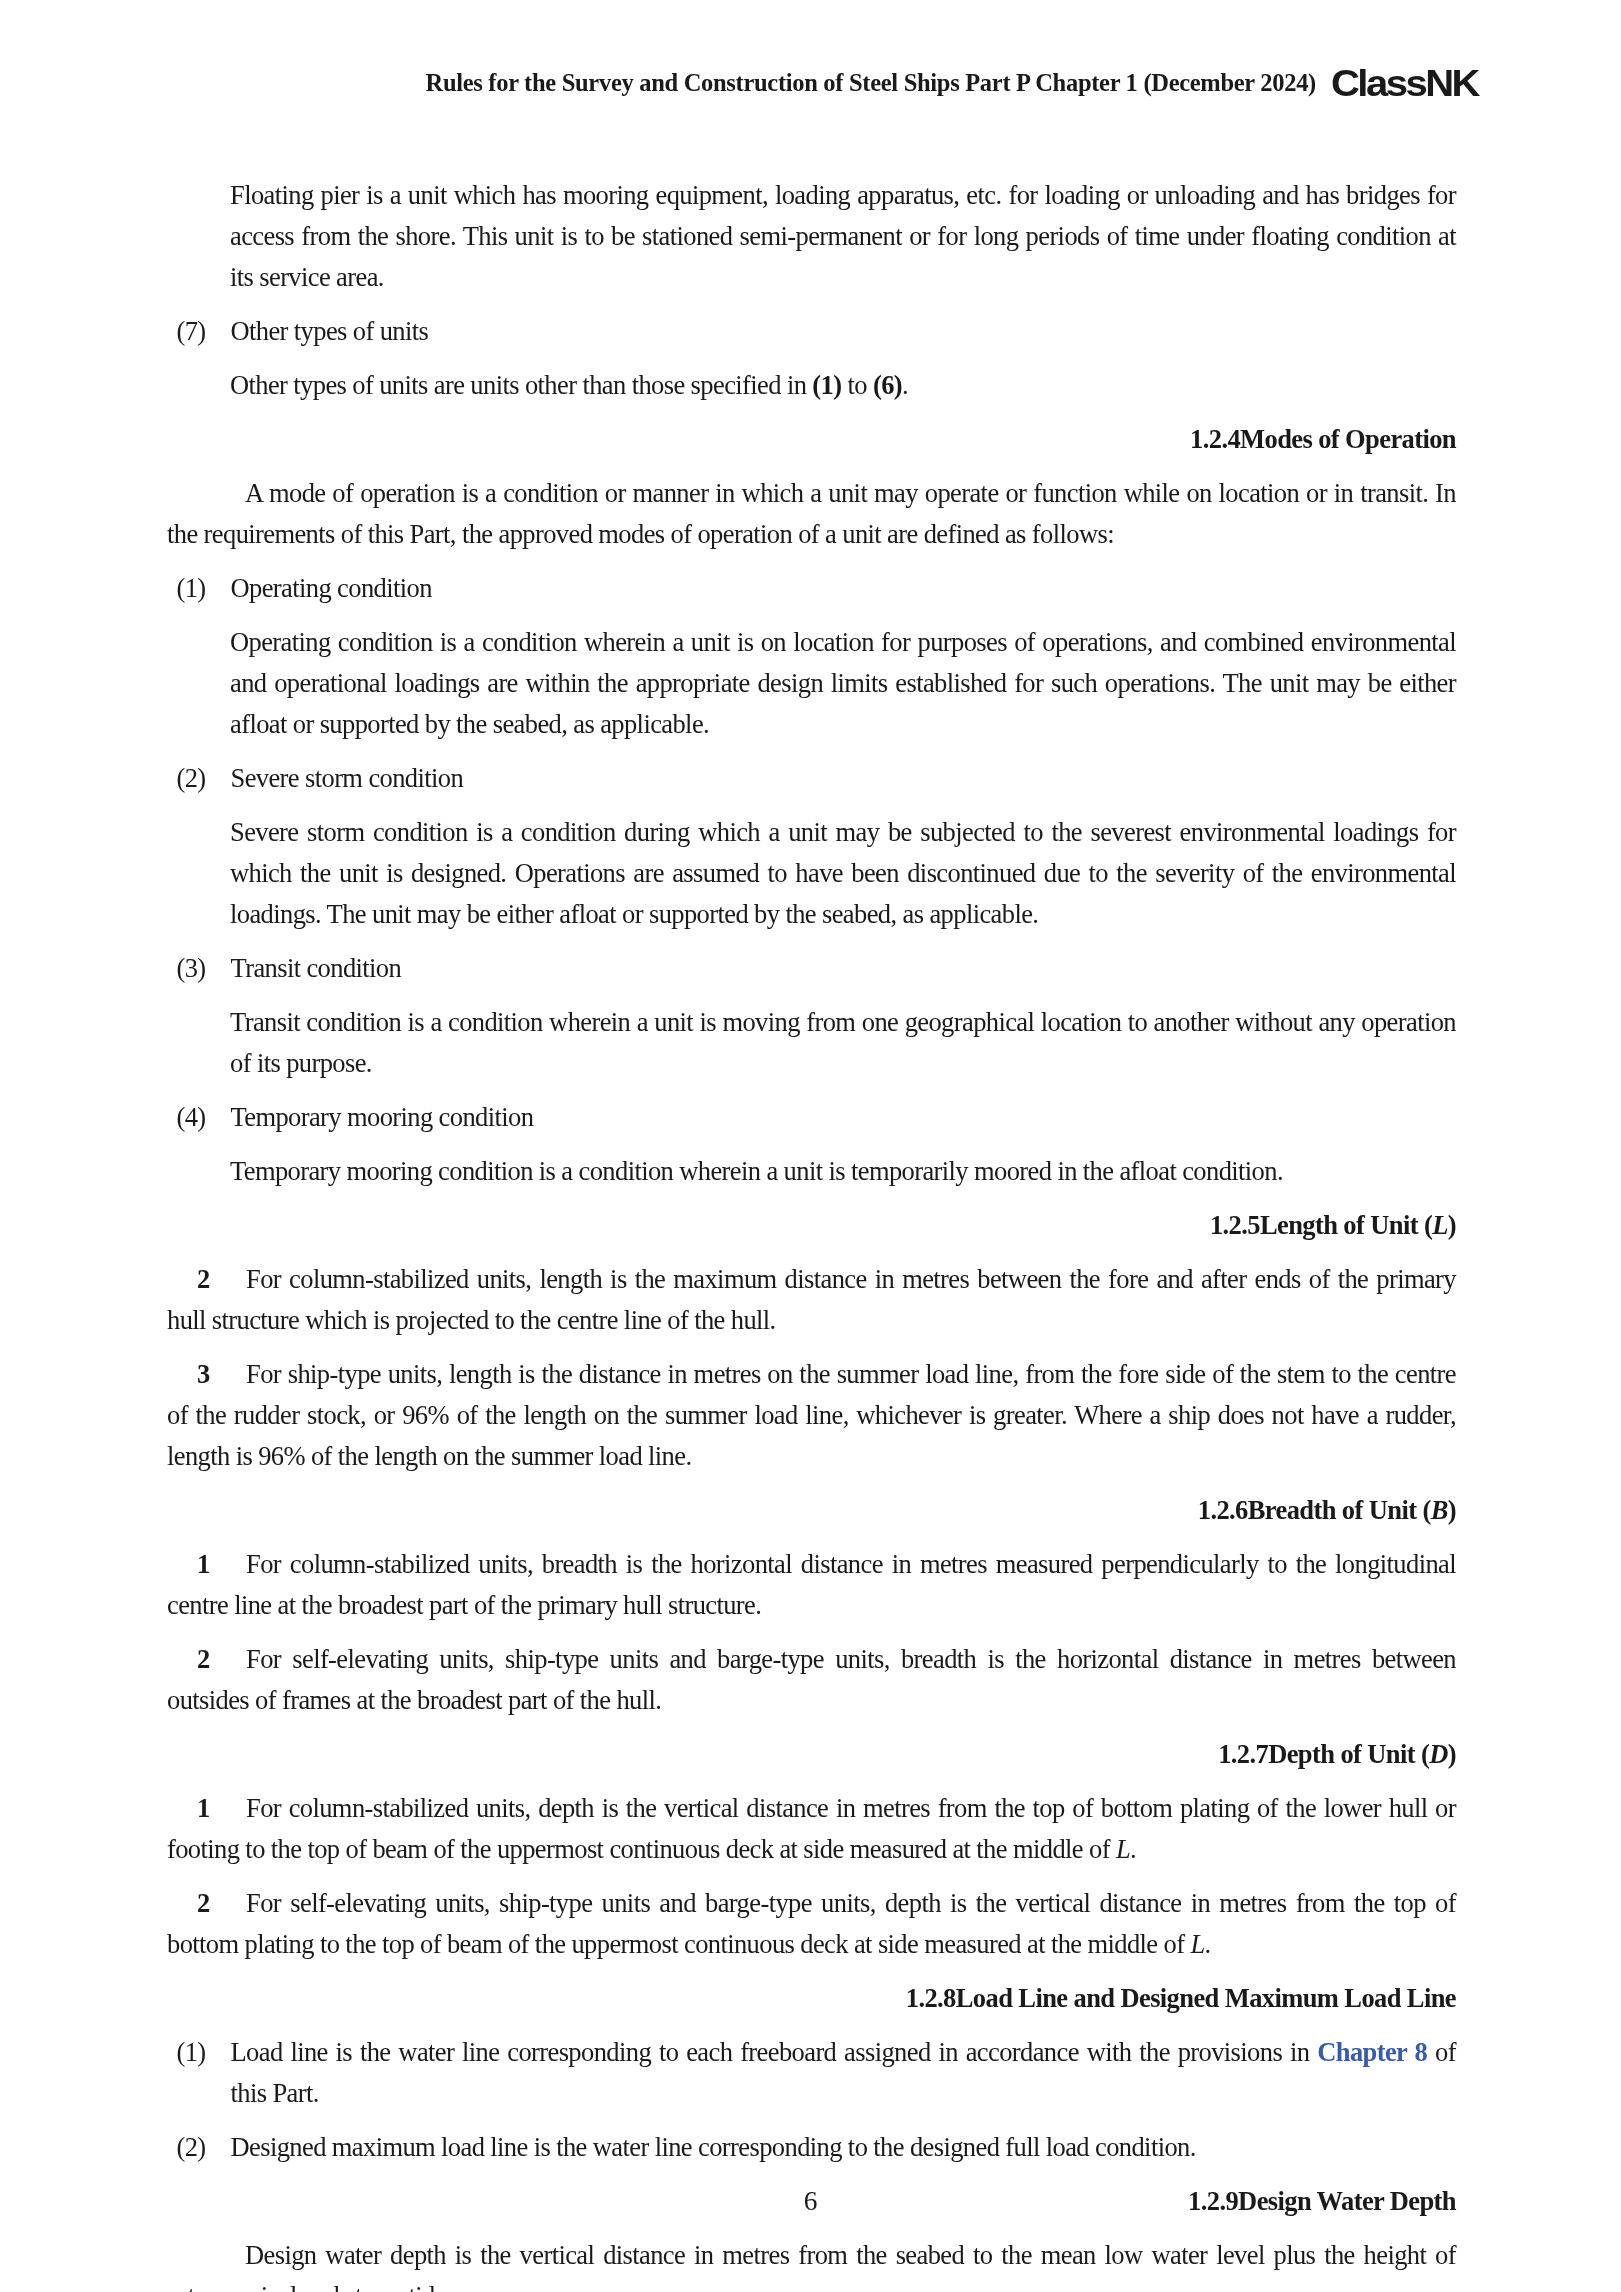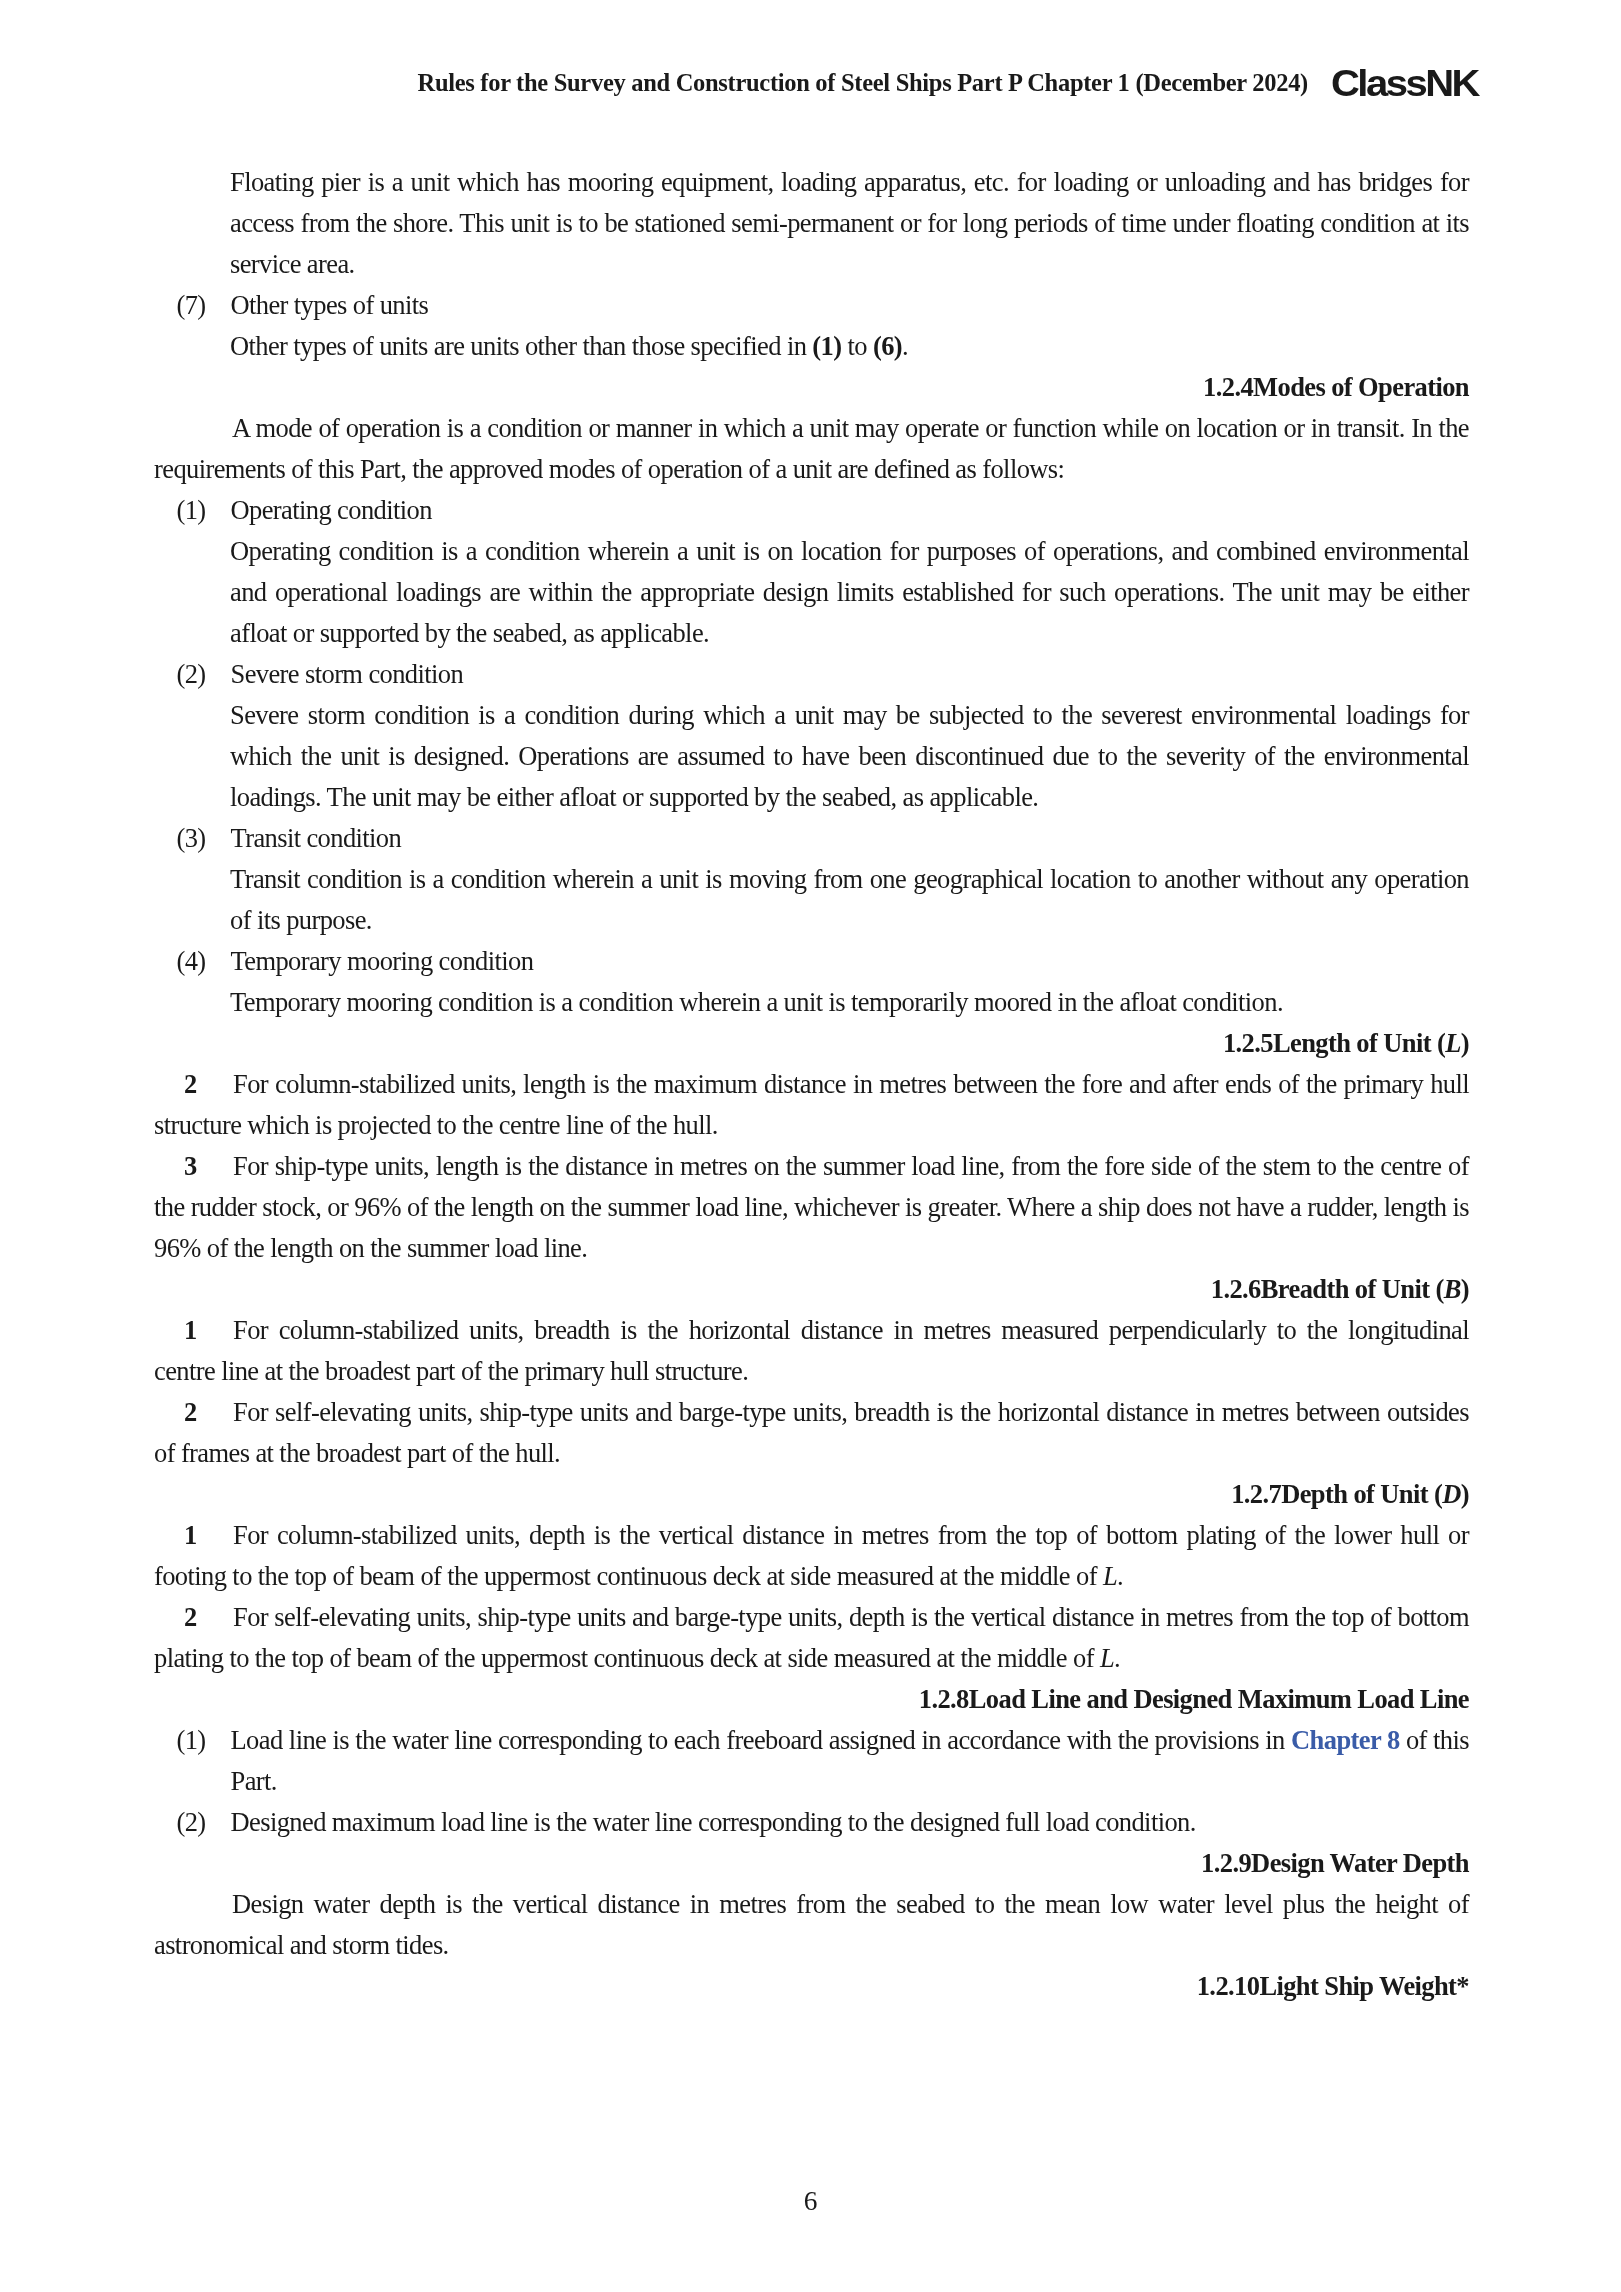--- a/index.html
+++ b/index.html
@@ -8,36 +8,36 @@
   }
   html,body{margin:0;padding:0;}
   body{
     width:1621px;height:2293px;background:#ffffff;position:relative;
     font-family:"Liberation Serif","DejaVu Serif",serif;color:var(--text-color);
     overflow:hidden;
   }
   .page{position:absolute;inset:0;background:#ffffff;}
   .header{
     position:absolute;top:63px;right:143px;left:146px;
-    display:flex;justify-content:flex-end;align-items:center;gap:23px;
+    display:flex;justify-content:flex-end;align-items:center;gap:15px;
   }
   .header-title{
     font-weight:bold;font-size:24.5px;letter-spacing:-0.3px;white-space:nowrap;
   }
   .logo{
     font-family:"Liberation Sans","DejaVu Sans",sans-serif;
     font-weight:bold;font-size:40px;letter-spacing:-2.5px;line-height:1;
     transform:scaleY(0.92);
   }
   .content{
     position:absolute;top:162px;left:154px;width:1315px;
     font-size:26.5px;line-height:41px;letter-spacing:-0.6px;
     text-align:justify;
   }
-  .content p,.content div{margin:0;padding:0;}
+  .content p,.content div{margin:13px;padding:0;}
   .listbody{margin-left:76px !important;}
   .listrow{display:flex;margin-left:22.5px !important;}
   .lmarker{width:54px;flex:none;}
   .ltext{flex:1;text-align:justify;}
   .heading{font-weight:bold;text-align:right;}
   .hnum{display:inline-block;margin-left:24.5px;width:123px;}
   .para{text-indent:78px;}
   .numbered{text-indent:30px;}
   .pnum{display:inline-block;width:49px;font-weight:bold;text-indent:0;}
   .b{font-weight:bold;}

